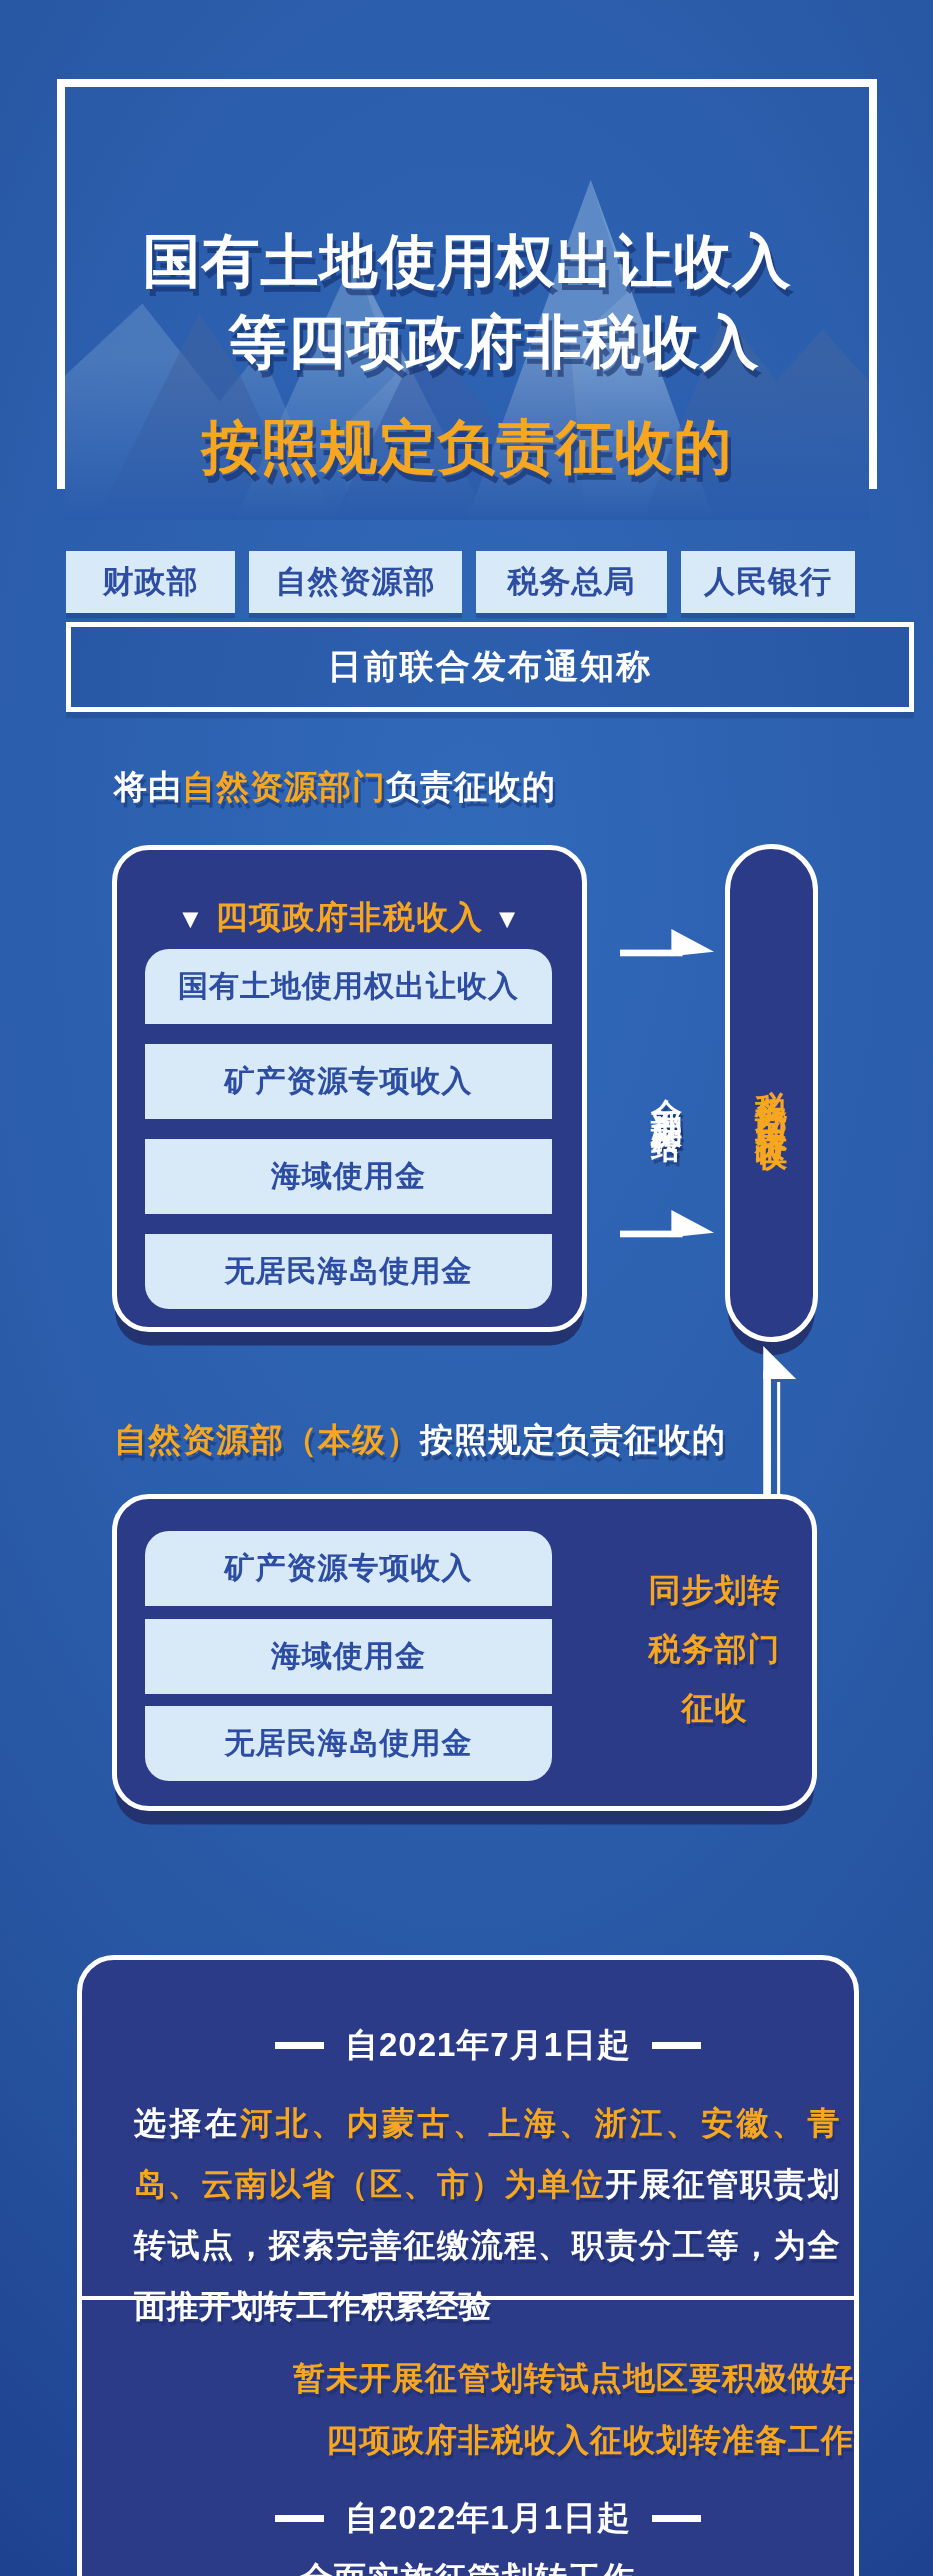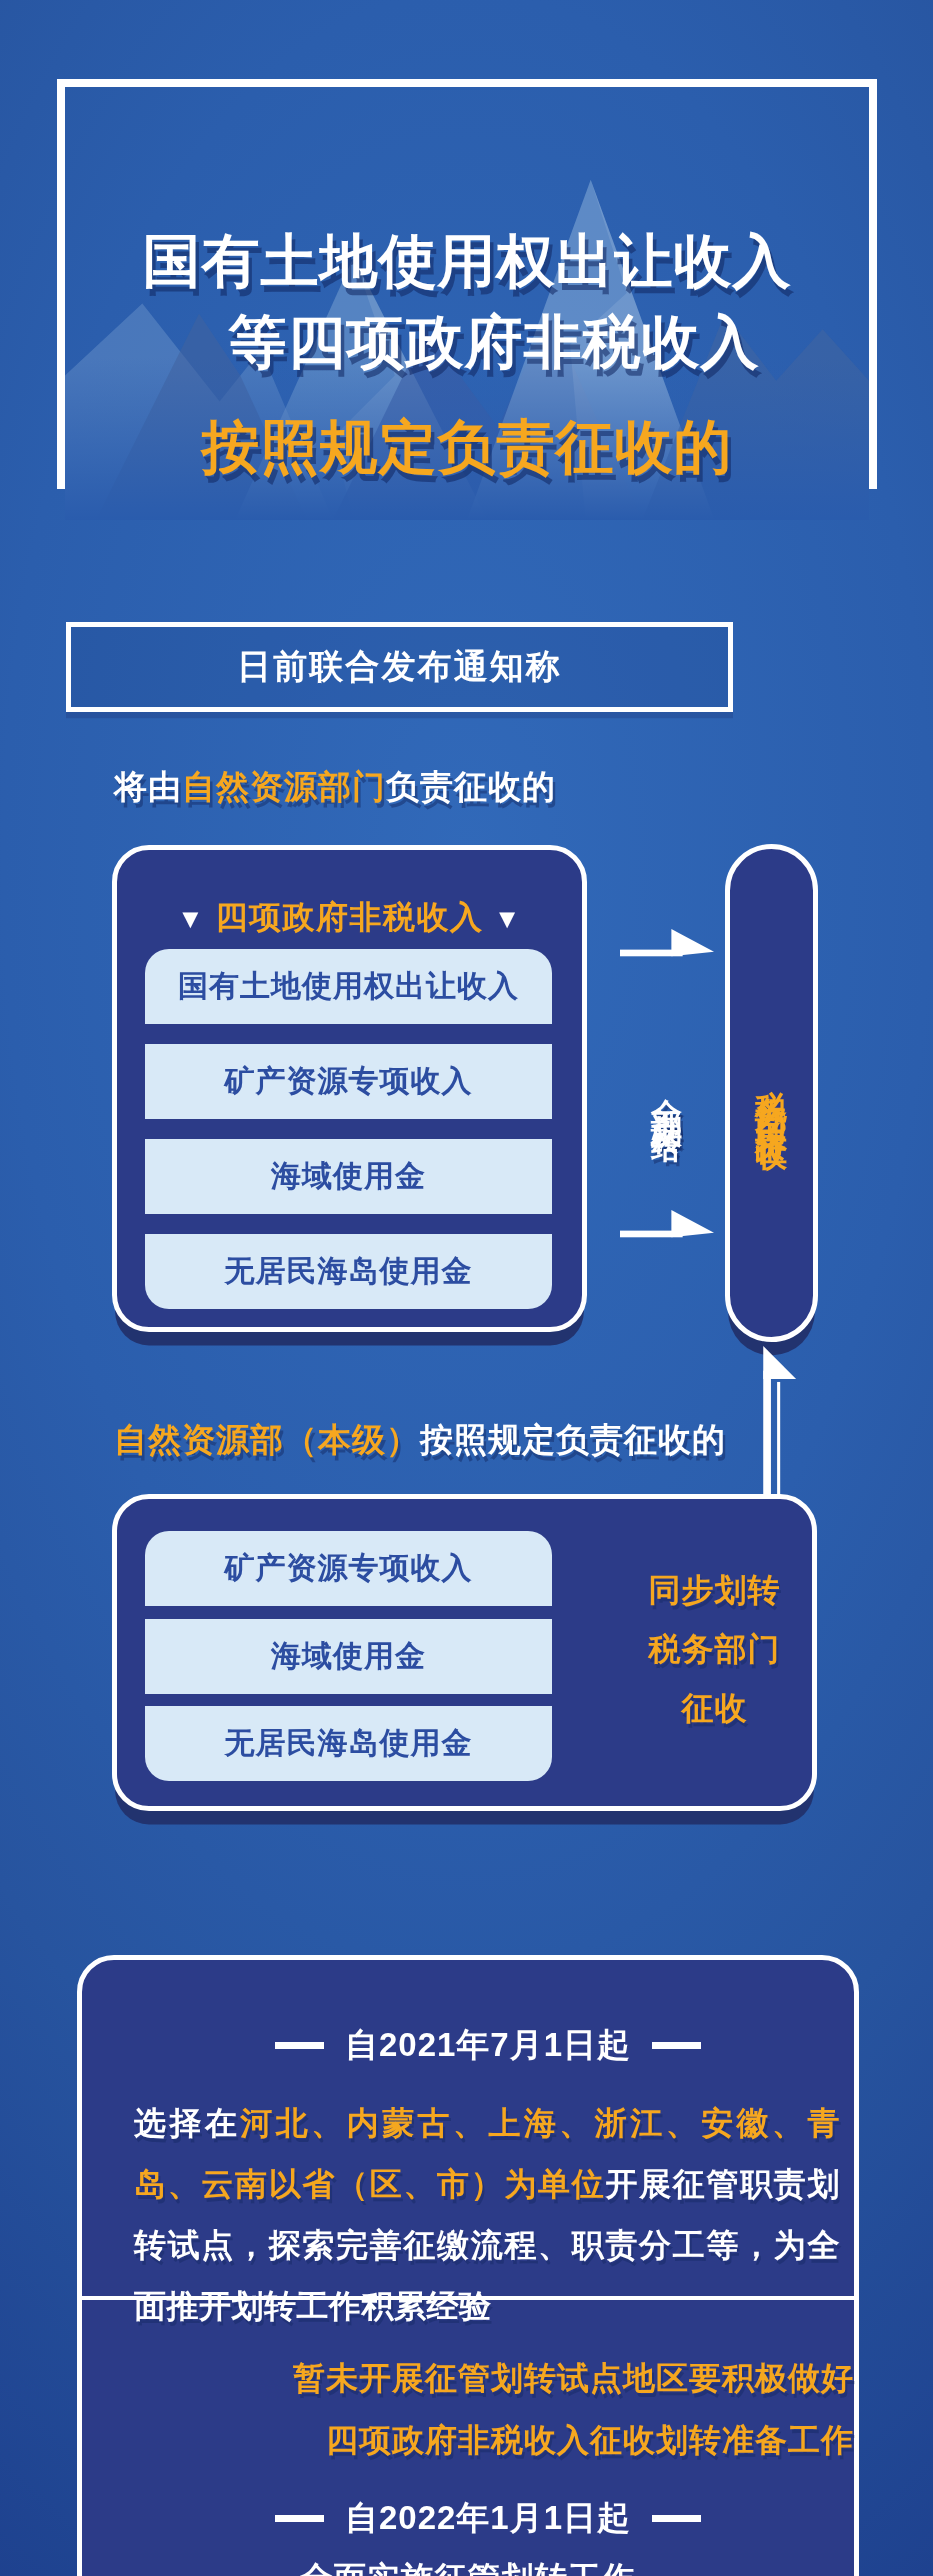--- a/index.html
+++ b/index.html
@@ -27,21 +27,21 @@
   .tabs{position:absolute;left:66px;top:551px;width:789px;height:62px;display:flex;gap:14px;}
   .tab{
     background:#d8e9f7;color:#2c4da1;font-size:31px;letter-spacing:1px;
     display:flex;align-items:center;justify-content:center;flex:1 1 0;
     box-shadow:0 5.2px 0 rgba(18,32,92,.25);
   }
   .tab:nth-child(2){flex:1.26 1 0;}
   .tab:nth-child(3){flex:1.13 1 0;}
   .tab:nth-child(4){flex:1.03 1 0;}
   .banner{
-    position:absolute;left:66px;top:622px;width:667px;height:90px;
+    position:absolute;left:66px;top:622px;width:848px;height:90px;
     border:5.7px solid #ffffff;box-sizing:border-box;background:rgba(16,42,110,.12);
     display:flex;align-items:center;justify-content:center;
     color:#ffffff;font-size:34px;letter-spacing:2.1px;
     box-shadow:0 6.2px 0 rgba(18,32,92,.2);
   }
   
   .lead{position:absolute;left:114px;font-size:33px;color:#ffffff;letter-spacing:1px;
         text-shadow:2.6px 5.2px 0 rgba(17,38,96,.45);}
   .lead1{top:765px;}
   .lead2{top:1418px;}
@@ -135,20 +135,26 @@
       <polygon points="780,700 1020,40 1260,700" fill="#86add8" opacity="0.55"></polygon>
       <polygon points="1020,40 1090,260 980,360 1010,700 1260,700" fill="#d7e6f4" opacity="0.14"></polygon>
       <polygon points="1120,700 1280,300 1380,430 1470,330 1560,430 1560,700" fill="#44669f" opacity="0.5"></polygon>
       <rect x="0" y="0" width="1560" height="700" fill="url(#fade)"></rect>
     </svg>
   </div>
   <div class="title l1">国有土地使用权出让收入</div>
   <div class="title l2">等四项政府非税收入</div>
   <div class="title l3">按照规定负责征收的</div>
 
+  <div class="tabs">
+    <div class="tab">财政部</div>
+    <div class="tab">自然资源部</div>
+    <div class="tab">税务总局</div>
+    <div class="tab">人民银行</div>
+  </div>
 
   <div class="banner">
     <span>日前联合发布通知称</span>
   </div>
 
   <div class="lead lead1">
     <span>将由</span><span class="orange">自然资源部门</span><span>负责征收的</span>
   </div>
 
   <div class="navy box1">

